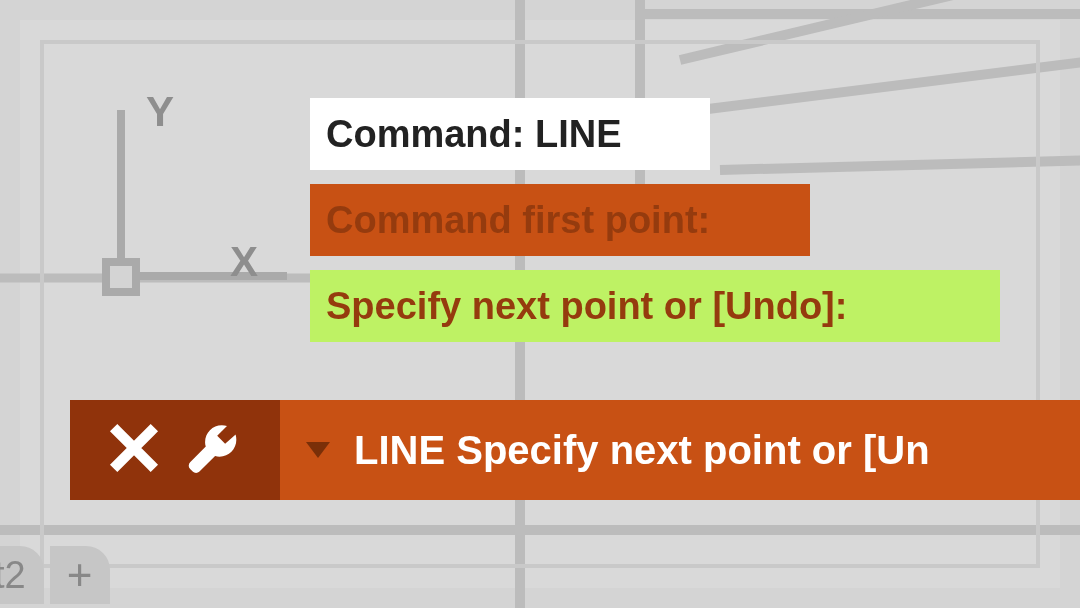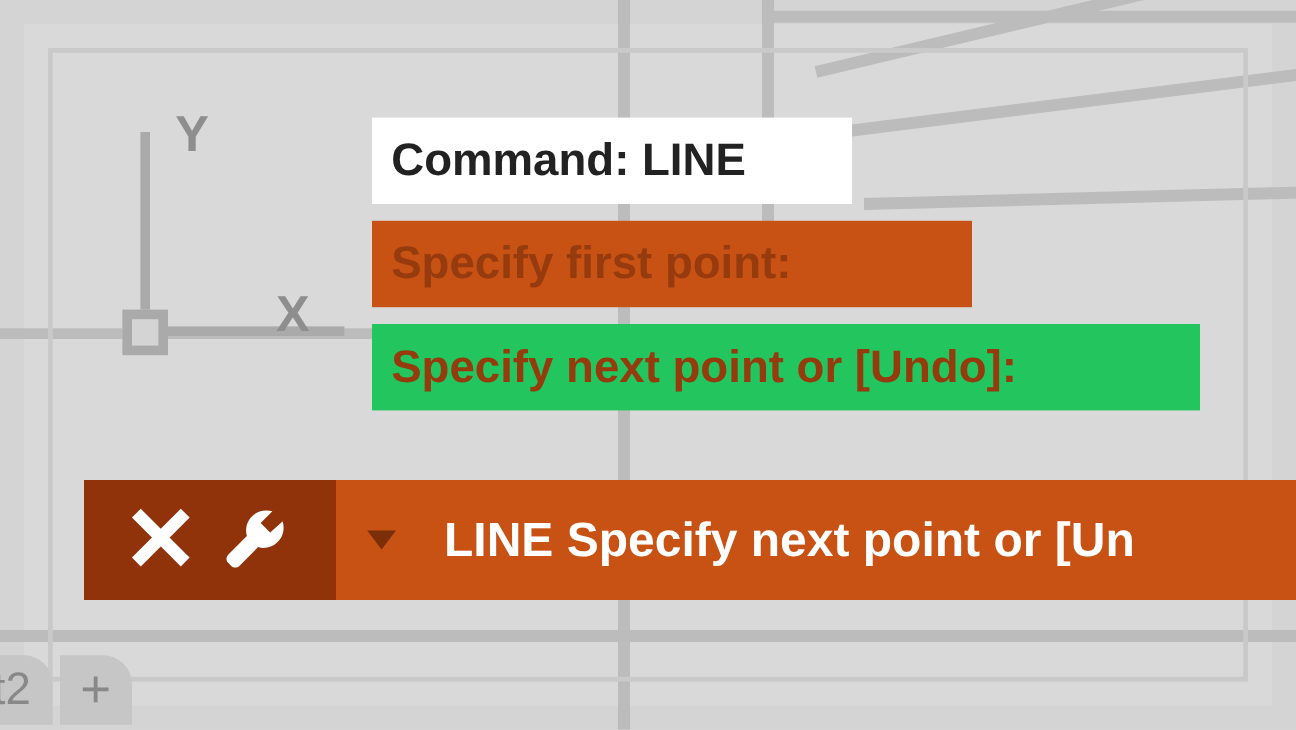--- a/index.html
+++ b/index.html
@@ -77,21 +77,21 @@
     color: #222;
     width: 400px;
     font-weight: 700;
   }
   .cmd-orange1 {
     background: #c85114;
     color: #953b0e;
     width: 500px;
   }
   .cmd-orange2 {
-    background: #22c55e;
+    background: #bef264;
     color: #953b0e;
     width: 690px;
   }
 
   
   .command-bar {
     position: absolute;
     left: 70px;
     top: 400px;
     height: 100px;
@@ -107,21 +107,21 @@
     gap: 26px;
   }
   .command-bar .tools svg { fill: #ffffff; }
   .command-bar .prompt {
     background: #c85114;
     flex: 0 0 auto;
     width: 800px;
     display: flex;
     align-items: center;
     padding-left: 26px;
-    gap: 32px;
+    gap: 16px;
     overflow: hidden;
   }
   .command-bar .dropdown-tri {
     width: 0; height: 0;
     border-left: 12px solid transparent;
     border-right: 12px solid transparent;
     border-top: 16px solid #7a2f08;
     margin-right: 8px;
   }
   .command-bar .prompt-text {
@@ -179,21 +179,21 @@
 <div class="ucs">
   <div class="y-line"></div>
   <div class="x-line"></div>
   <div class="origin"></div>
   <div class="label y-label">Y</div>
   <div class="label x-label">X</div>
 </div>
 
 <div class="cmd-stack">
   <div class="cmd-row cmd-white">Command: LINE</div>
-  <div class="cmd-row cmd-orange1">Specify first point:</div>
+  <div class="cmd-row cmd-orange1">Command first point:</div>
   <div class="cmd-row cmd-orange2">Specify next point or [Undo]:</div>
 </div>
 
 <div class="command-bar">
   <div class="tools">
     <span>
       <svg width="50" height="50" viewBox="0 0 24 24">
           <path d="M4 4 L20 20 M20 4 L4 20" stroke="#fff" stroke-width="5" stroke-linecap="square" fill="none"></path>
         </svg>
     </span>

